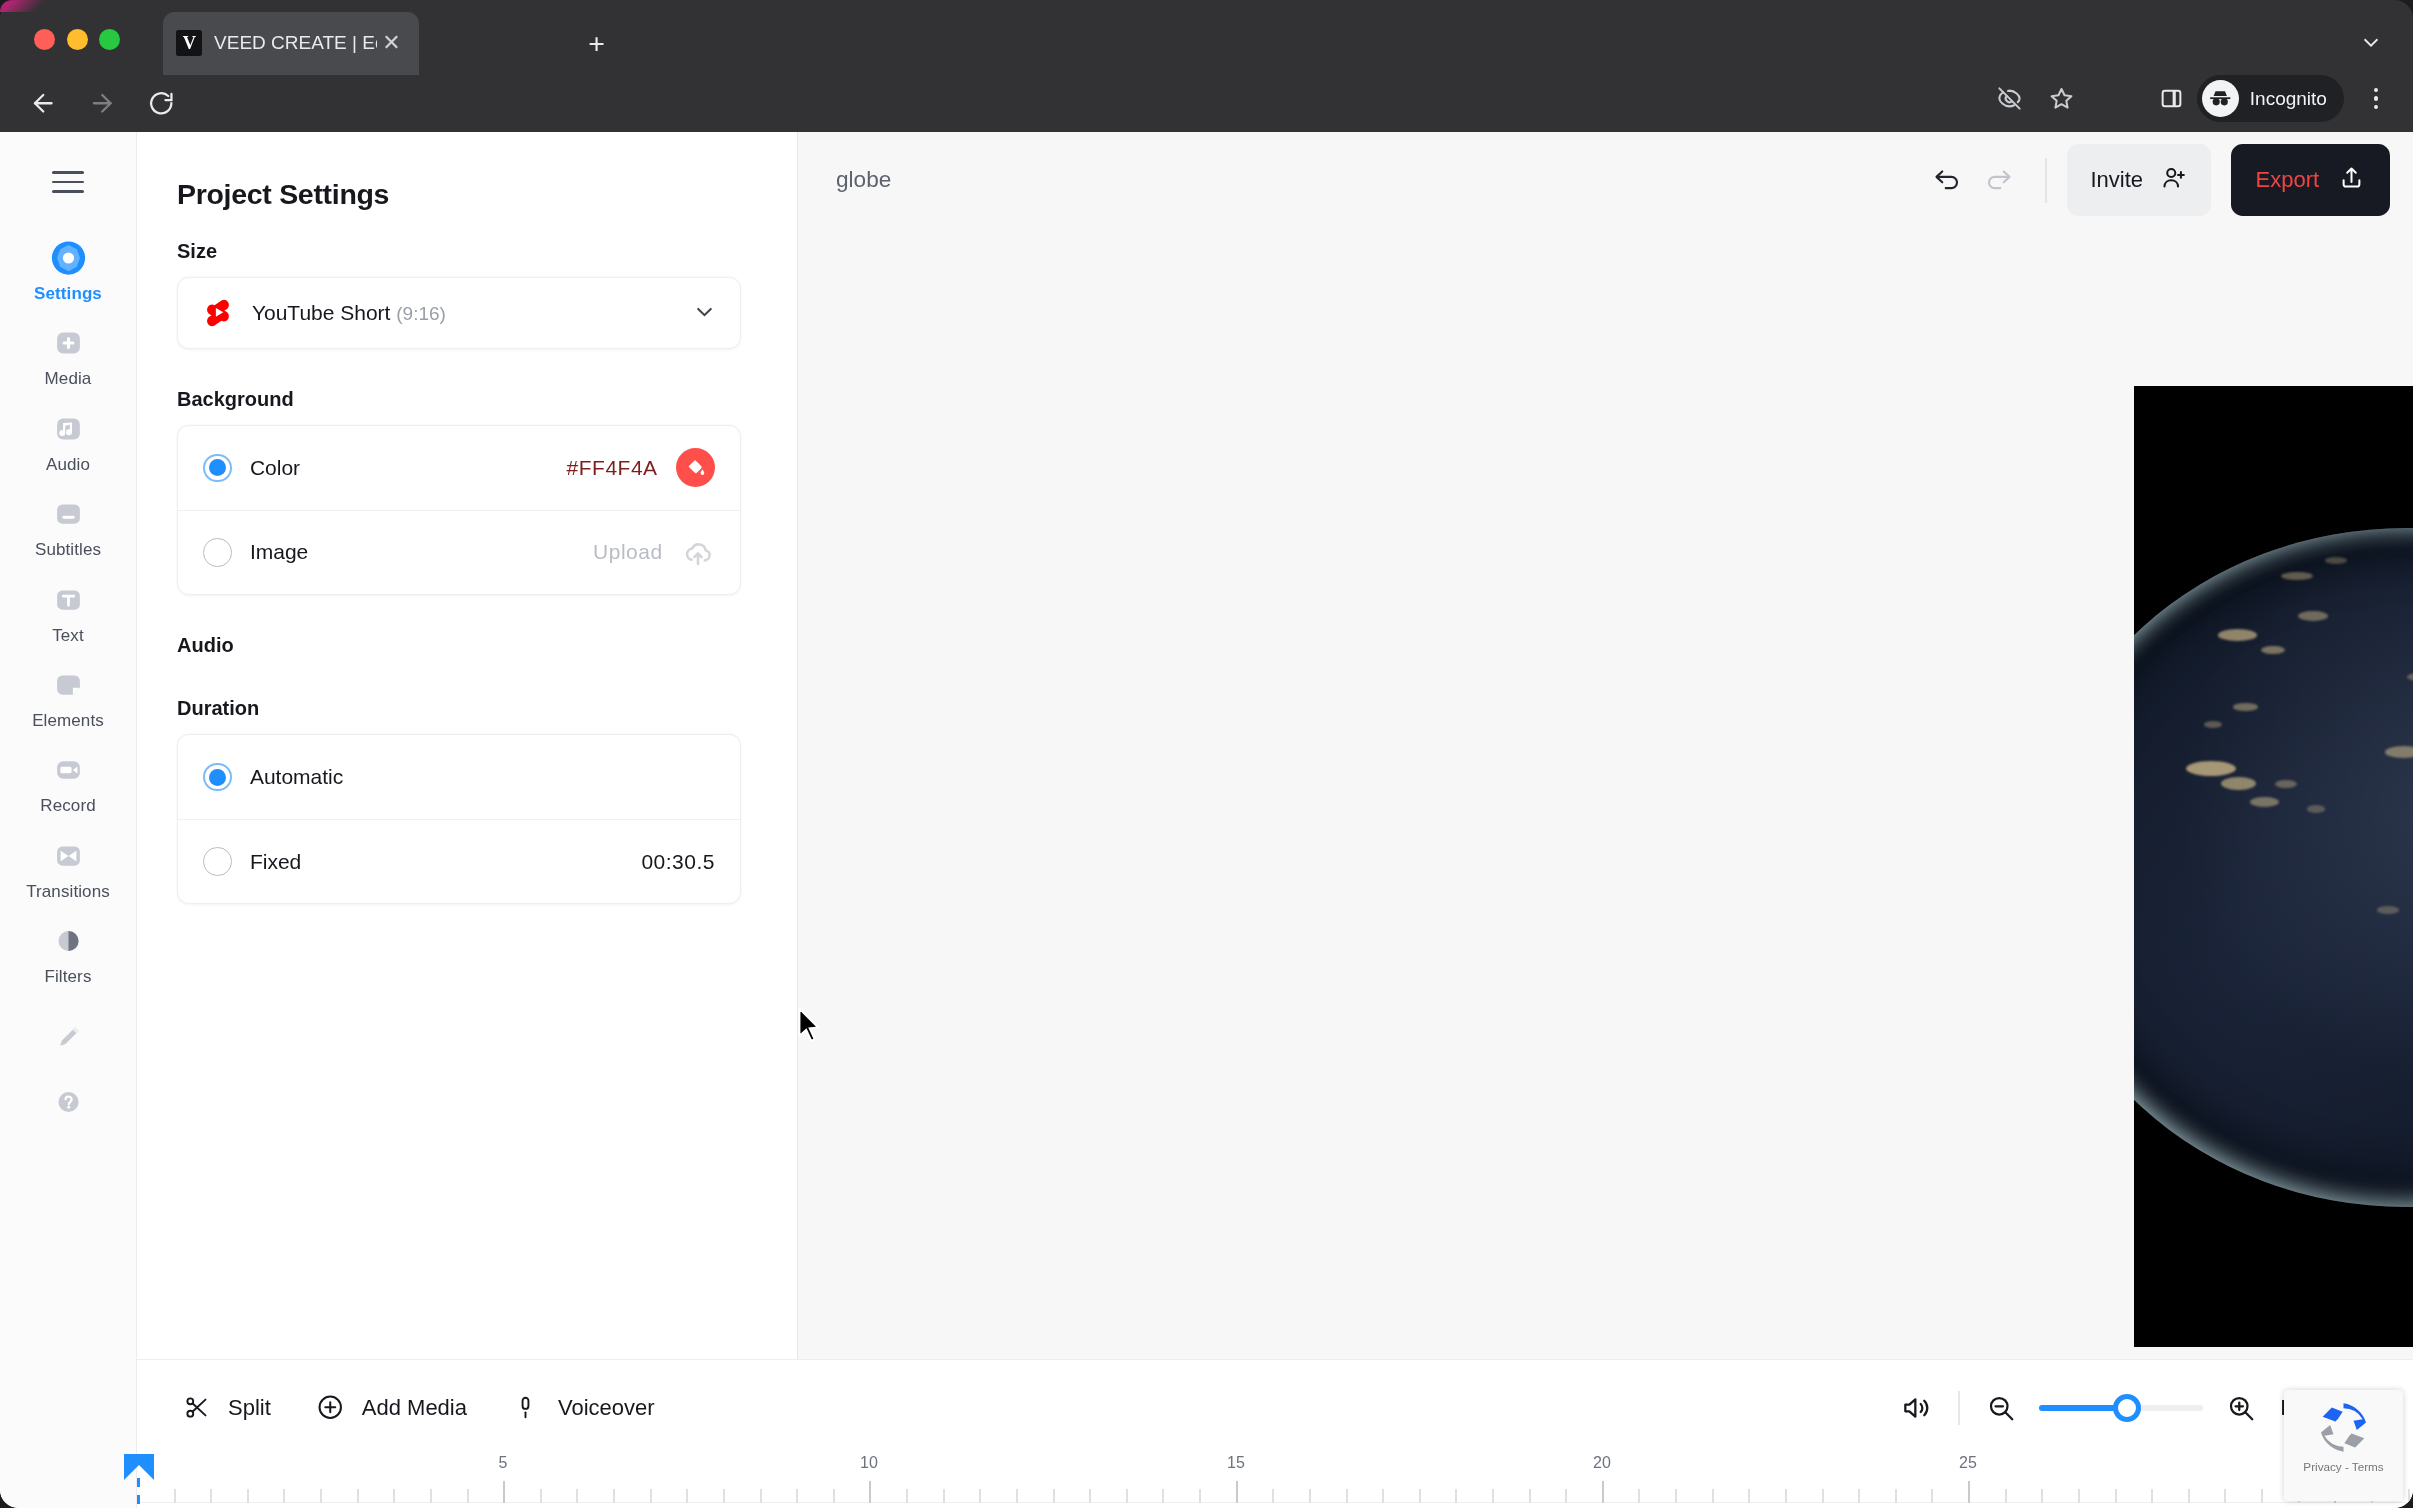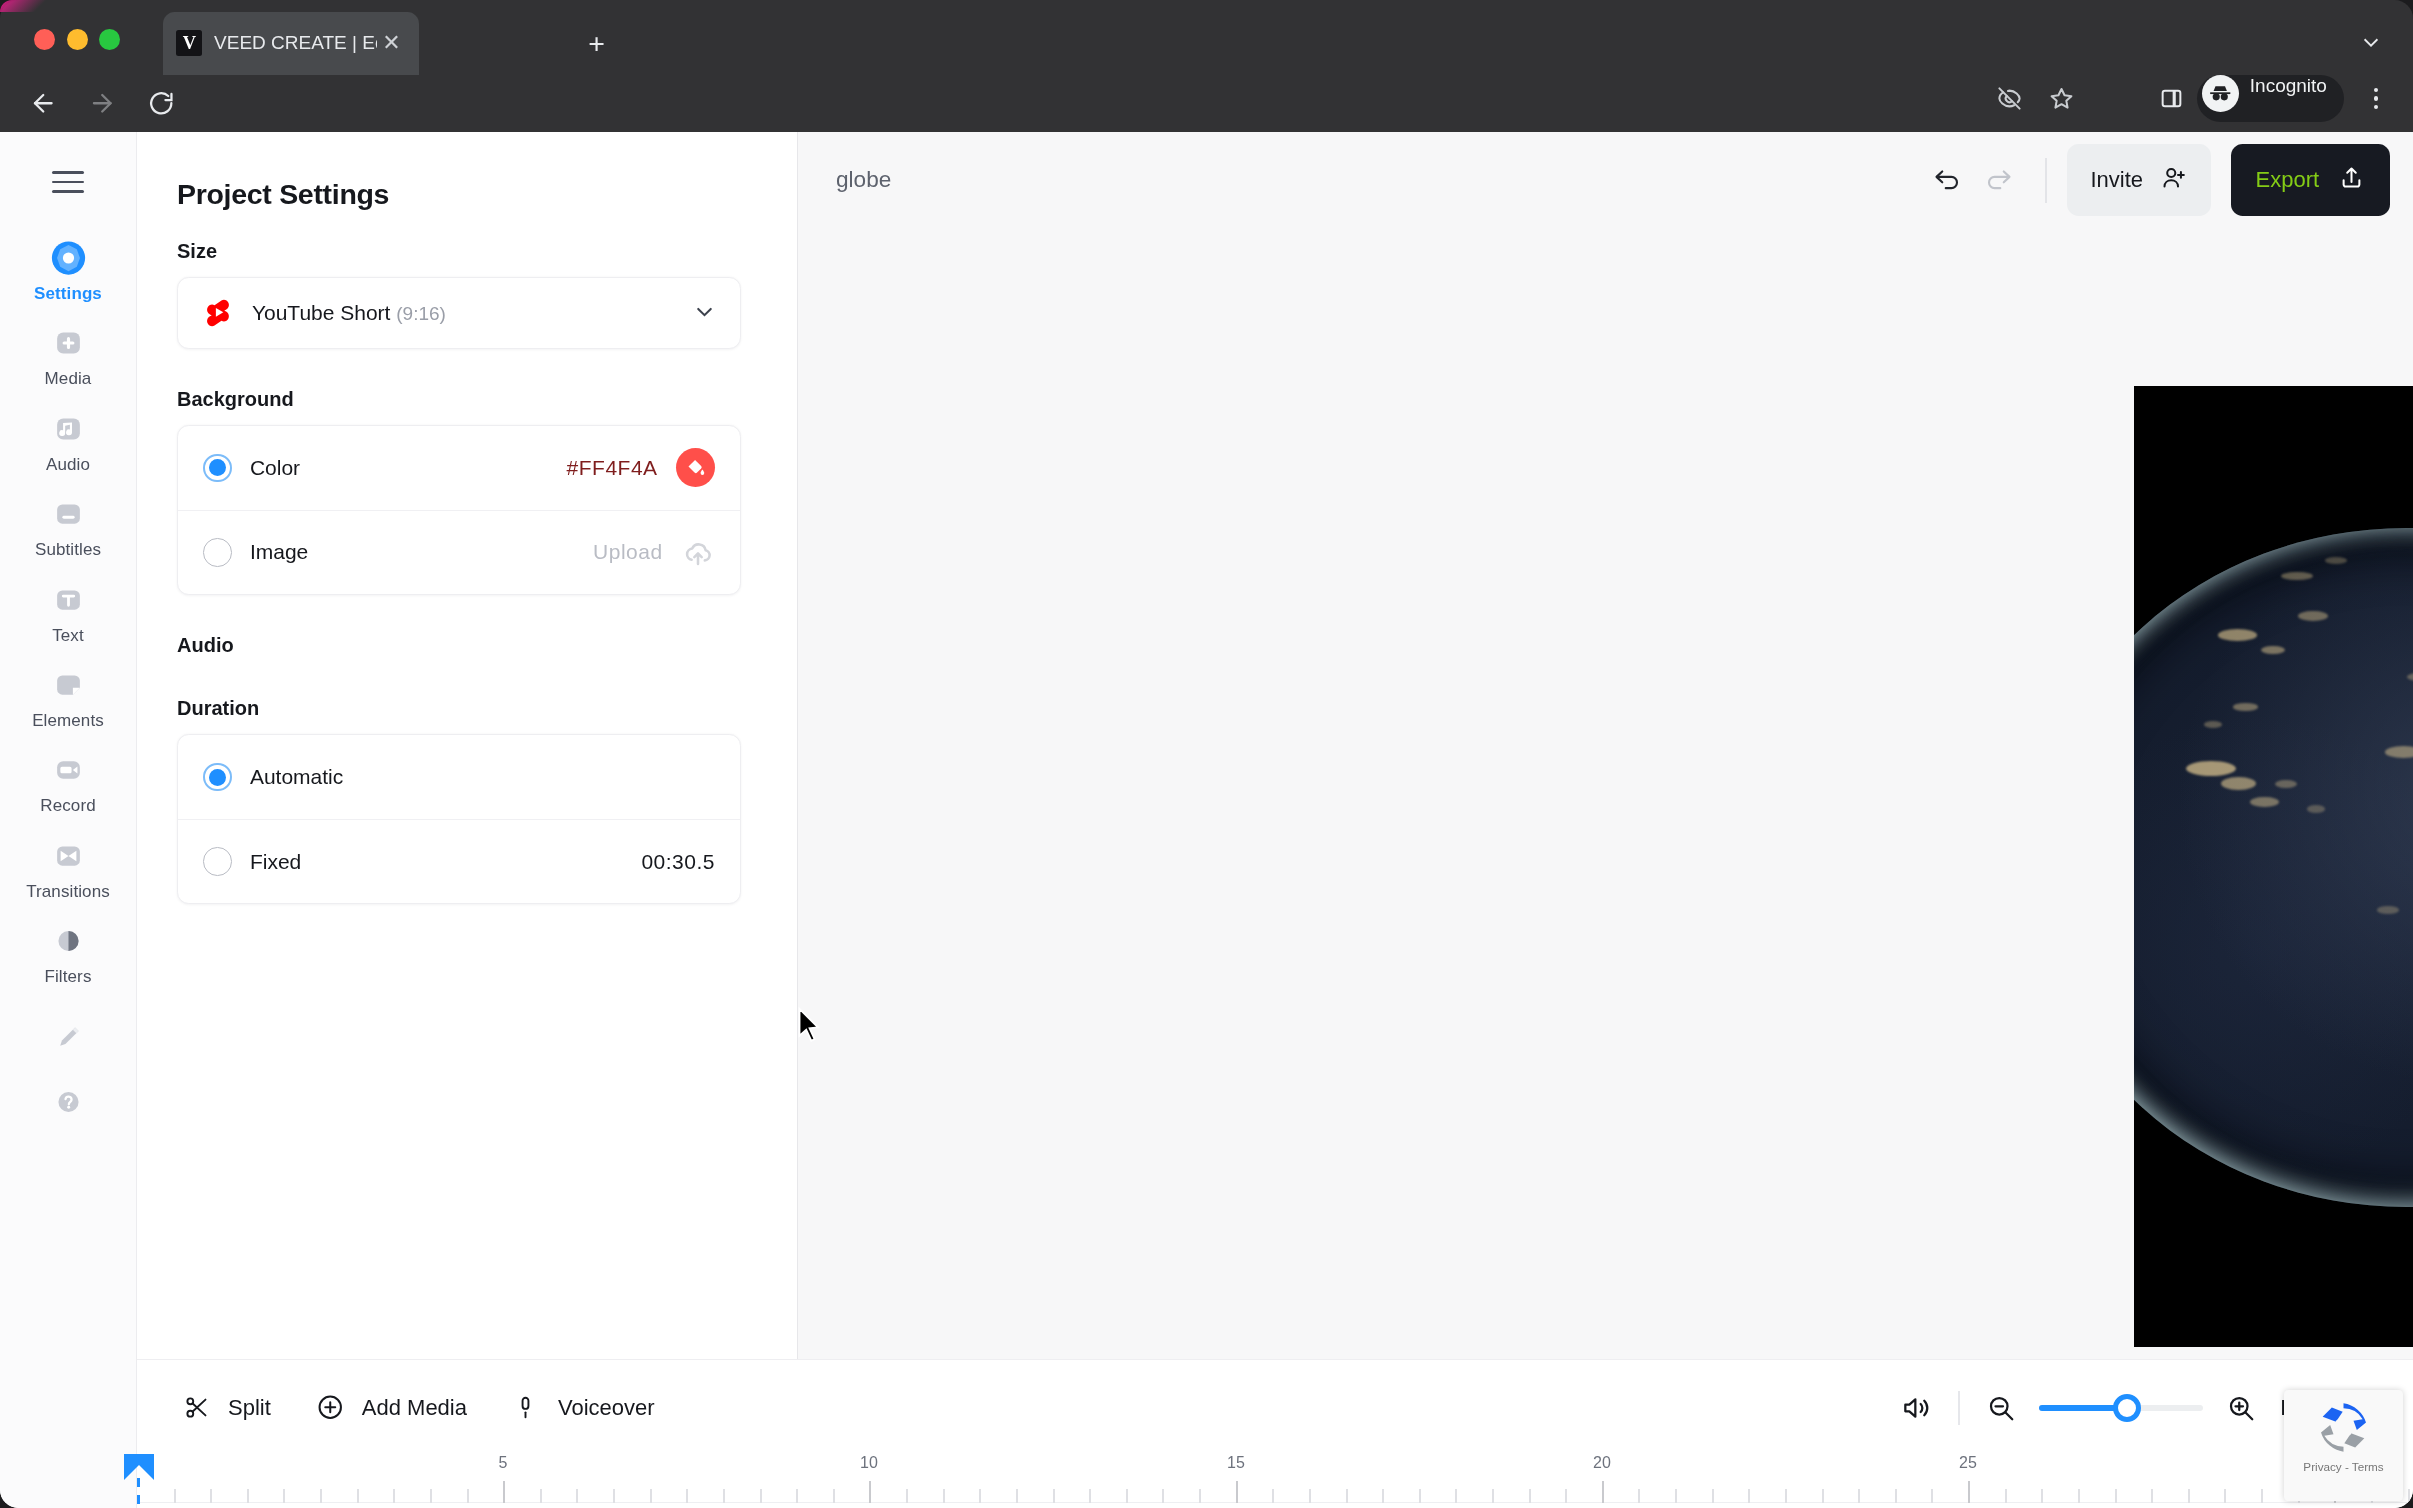--- a/index.html
+++ b/index.html
@@ -93,21 +93,21 @@
   .chrome-right {
     position: absolute; right: 15px; top: 74px; height: 49px;
     display: flex; align-items: center; gap: 3.4px;
   }
   .side-panel-ico {
     width: 44px; height: 44px; color: #e8eaed;
     display: flex; align-items: center; justify-content: center;
   }
   .incognito-pill {
     height: 47px; background: #202124; border-radius: 25px;
-    display: flex; align-items: flex-start; padding: 0 17px 0 5px; gap: 11px;
+    display: flex; align-items: center; padding: 0 17px 0 5px; gap: 11px;
   }
   .incognito-avatar {
     width: 37px; height: 37px; border-radius: 50%; background: #f1f3f4;
     display: flex; align-items: center; justify-content: center;
   }
   .incognito-label { color: #f1f3f4; font-size: 19px; }
   .kebab {
     width: 44px; height: 44px; color: #e8eaed; margin-left: 6.7px;
     display: flex; flex-direction: column; align-items: center;
     justify-content: center; gap: 4.2px;
@@ -219,21 +219,21 @@
   .icon-btn.dim { color: #c1c4cb; }
   .vsep { width: 1.7px; height: 45px; background: #e3e4e8; margin: 0 20px; }
   .invite-btn {
     height: 72px; background: #eceef0; border-radius: 11.7px;
     display: flex; align-items: center; gap: 17px; padding: 0 23.5px;
     color: #16181d; font-size: 22px;
   }
   .export-btn {
     height: 72px; background: #171a22; border-radius: 11.7px; margin-left: 20px;
     display: flex; align-items: center; gap: 18.4px; padding: 0 25px;
-    color: #84cc16; font-size: 22px;
+    color: #ef4444; font-size: 22px;
   }
 
   .video-frame {
     position: absolute; left: 1336px; top: 254px; width: 541px; height: 961px;
     background: #000; overflow: hidden;
   }
   .earth {
     position: absolute; left: -101px; top: 142px; width: 746px; height: 679px;
     border-radius: 50%;
     background:

